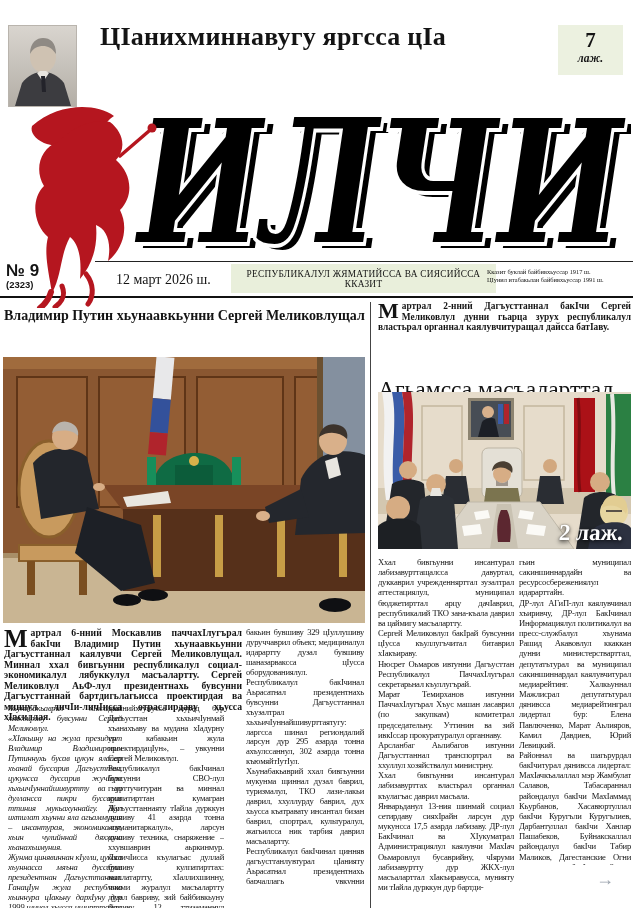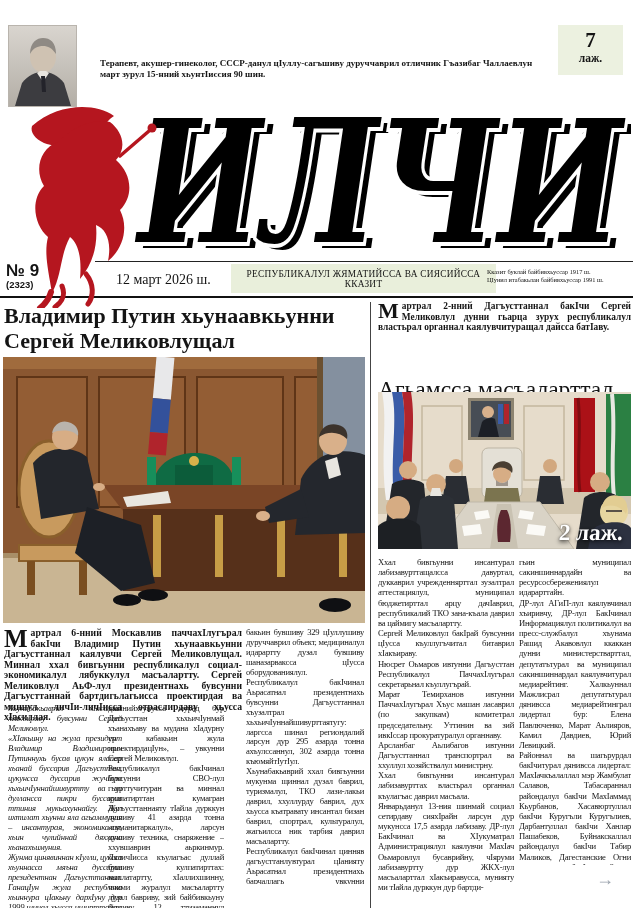--- a/index.html
+++ b/index.html
@@ -6,40 +6,40 @@
   .page{position:relative;width:633px;height:919px;margin:0 auto;background:#ffffff;
         font-family:"Liberation Serif","DejaVu Serif",serif;color:#141414;overflow:hidden;}
   .abs{position:absolute;}
 
   
   .portrait{left:8px;top:25px;width:67px;height:80px;border:1px solid #b9b4ad;}
   .h-top{left:100px;top:22px;width:452px;font-size:26px;line-height:30px;font-weight:bold;letter-spacing:.2px;}
   .subtitle{left:100px;top:58px;width:445px;font-size:9px;line-height:11px;font-weight:bold;}
   .pagebox{left:558px;top:25px;width:65px;height:50px;background:#ecf1e0;text-align:center;}
   .pagebox .num{display:block;font-size:21px;line-height:24px;font-weight:bold;margin-top:3px;}
-  .pagebox .unit{display:block;font-size:11.5px;line-height:12px;font-weight:bold;}
+  .pagebox .unit{display:block;font-size:11.5px;line-height:12px;font-weight:bold;font-style:italic;}
 
   
   .logo{left:2px;top:96px;width:190px;height:212px;z-index:3;}
   .mast-title{left:128px;top:86px;width:503px;height:182px;z-index:2;}
   .mast-title text{font-family:"DejaVu Serif","Liberation Serif",serif;font-weight:bold;font-style:italic;font-size:170px;}
 
   
   .hr1{left:95px;top:261px;width:538px;height:1px;background:#222;}
   .issue-no{left:6px;top:262px;font-family:"Liberation Sans","DejaVu Sans",sans-serif;font-weight:bold;font-size:17px;line-height:18px;}
   .issue-total{left:6px;top:280px;font-family:"Liberation Sans","DejaVu Sans",sans-serif;font-weight:bold;font-size:9.5px;line-height:10px;text-align:center;}
   .date{left:116px;top:272px;font-size:14px;}
   .tagline{left:231px;top:264px;width:265px;height:29px;background:#e9efdb;display:flex;align-items:center;justify-content:center;
            font-size:9.3px;letter-spacing:.3px;text-align:center;}
   .founded{left:487px;top:268px;width:145px;font-size:6.4px;line-height:8.2px;}
   .hr2{left:0;top:296px;width:633px;height:2px;background:#111;}
   .vr{left:370px;top:302px;width:1px;height:606px;background:#444;}
 
   
-  .h-left{left:4px;top:303px;width:362px;font-size:22px;line-height:25px;font-weight:bold;}
+  .h-left{left:4px;top:303px;width:362px;font-size:14px;line-height:25px;font-weight:bold;}
   .photoL{left:3px;top:357px;width:362px;height:266px;overflow:hidden;}
   .leadL{left:4px;top:628px;width:238px;font-size:9.7px;line-height:10.55px;font-weight:bold;text-align:justify;}
   .dcapL{float:left;font-size:25px;line-height:20px;font-weight:bold;margin:1px 3px 0 0;}
   .bodycol{font-size:8.6px;line-height:9.95px;text-align:justify;white-space:pre-line;letter-spacing:-0.25px;overflow:hidden;}
   .colL1{left:8px;top:704px;width:114px;height:204px;font-style:italic;}
   .colL2{left:108px;top:704px;width:116px;height:204px;}
   .colL3{left:246px;top:628px;width:118px;height:256px;}
   .signature{left:246px;top:886px;width:118px;font-size:8.8px;line-height:10px;font-weight:bold;text-align:right;white-space:pre-line;}
 
   
@@ -66,21 +66,21 @@
       </linearGradient>
     </defs>
     <rect width="67" height="80" fill="url(#pg)"></rect>
     <ellipse cx="34" cy="31" rx="13" ry="15.5" fill="#cfc2b2"></ellipse>
     <path d="M21,28 C21,16 28,12 34,12 C41,12 47,16 47,28 C43,22 39,20 34,20 C29,20 24,22 21,28 Z" fill="#8f8a84"></path>
     <path d="M6,80 L13,57 C19,49 27,46 34,46 C41,46 49,49 55,57 L62,80 Z" fill="#3c3c40"></path>
     <path d="M28,47 L34,56 L40,47 L37,45 L31,45 Z" fill="#e8e5df"></path>
     <path d="M32,50 L36,50 L37,66 L33,66 Z" fill="#23232a"></path>
   </svg>
 
-  <div class="abs subtitle">Терапевт, акушер-гинеколог, СССР-данул цIуллу-сагъшиву дуруччаврил отличник Гъазибаг Чаллаевлун март зурул 15-нний хьунтIиссия 90 шин.</div>
+  <div class="abs h-top">ЦIанихминнавугу яргсса цIа</div>
 
   <div class="abs pagebox">
     <span class="num">7</span>
     <span class="unit">лаж.</span>
   </div>
 
   <svg class="abs logo" viewBox="0 0 190 212">
     <g fill="#b5161f">
       <path d="M30,30 C55,8 92,6 112,20 C100,28 98,38 108,44 C84,56 56,52 42,47 C33,43 28,36 30,30 Z"></path>
       <path d="M108,26 C121,36 125,52 114,64 C130,78 132,100 118,114 C127,132 121,153 106,165 C110,145 104,133 94,129 C96,151 90,169 78,183 C80,161 76,147 68,141 C58,159 60,179 50,197 C46,173 42,157 46,141 C32,129 28,104 42,90 C32,74 38,52 56,46 C72,30 92,22 108,26 Z"></path>

